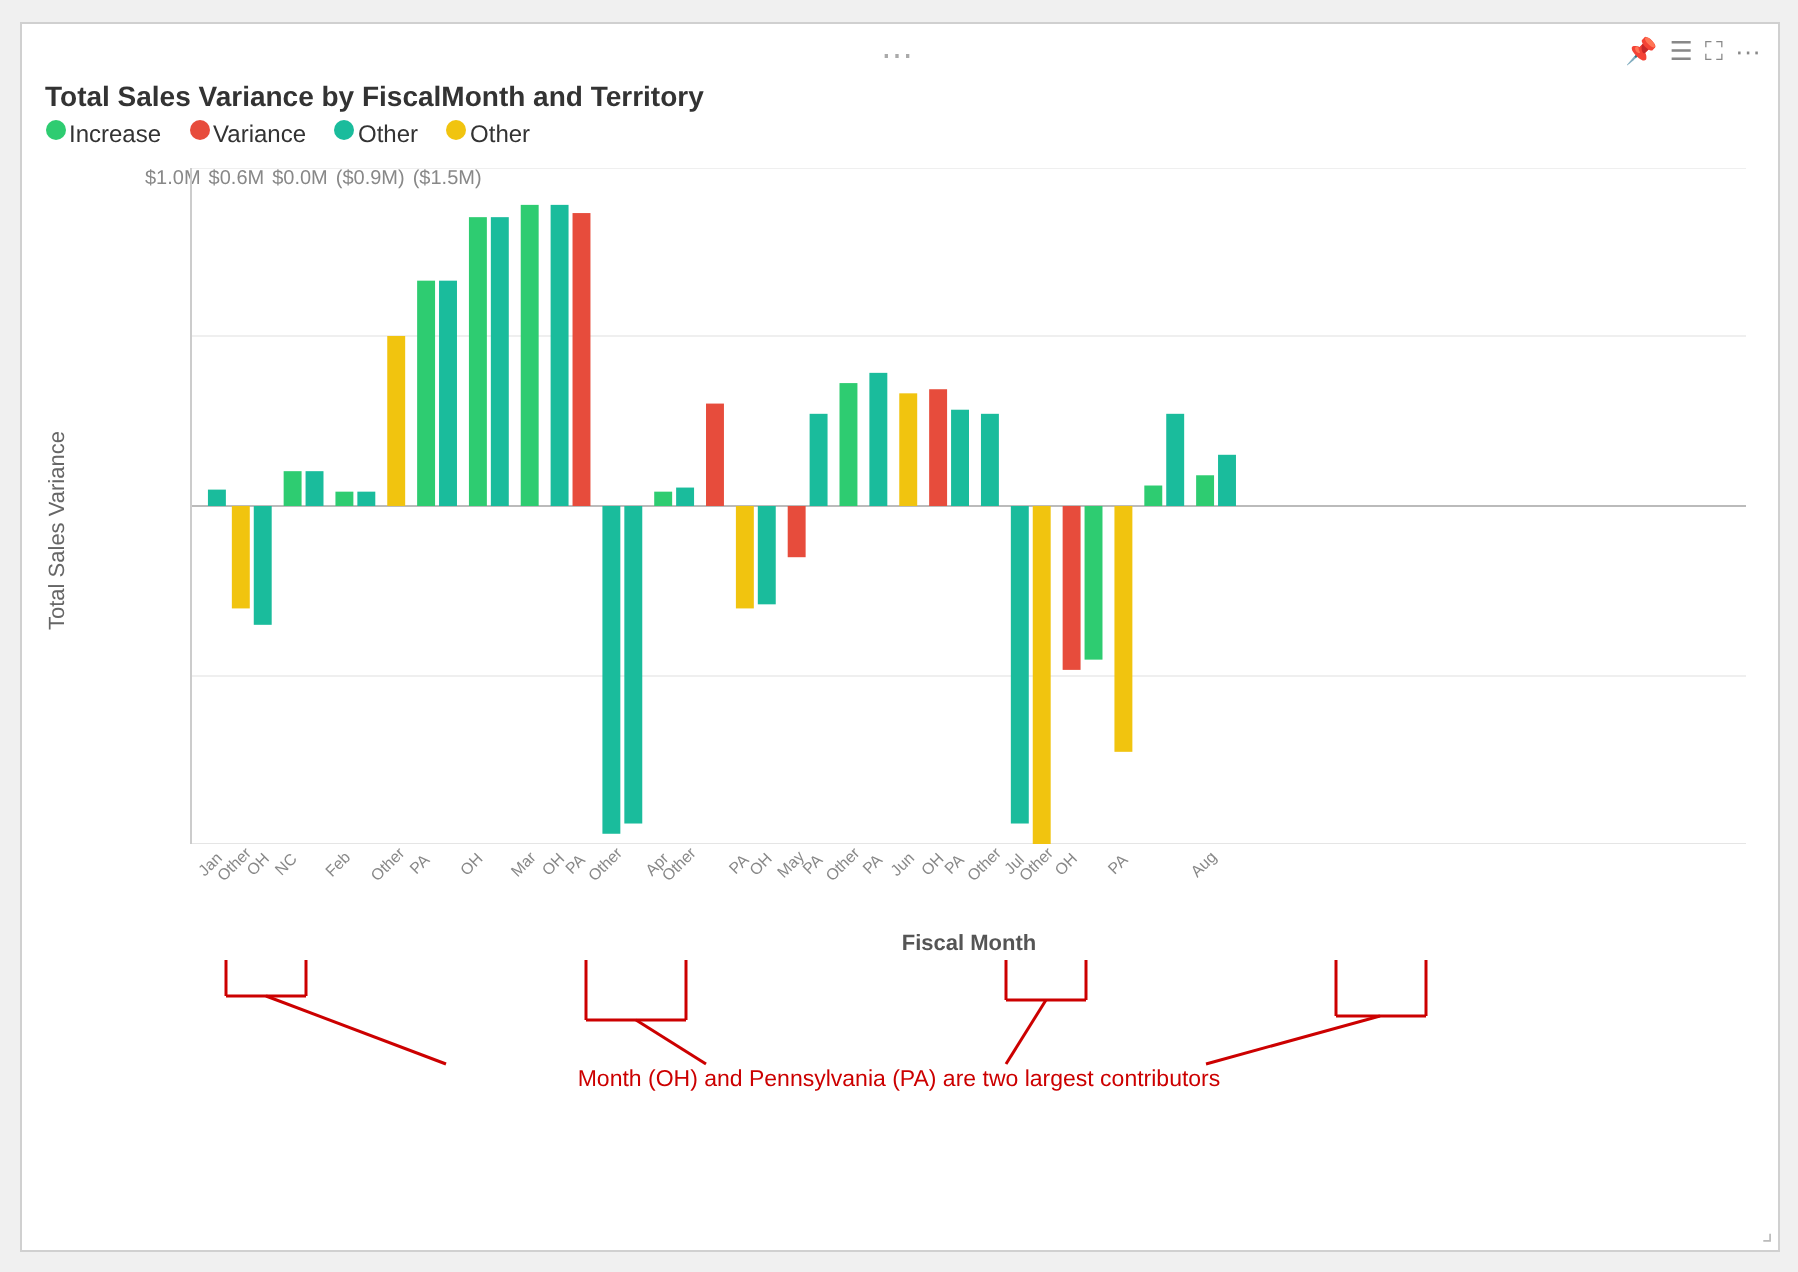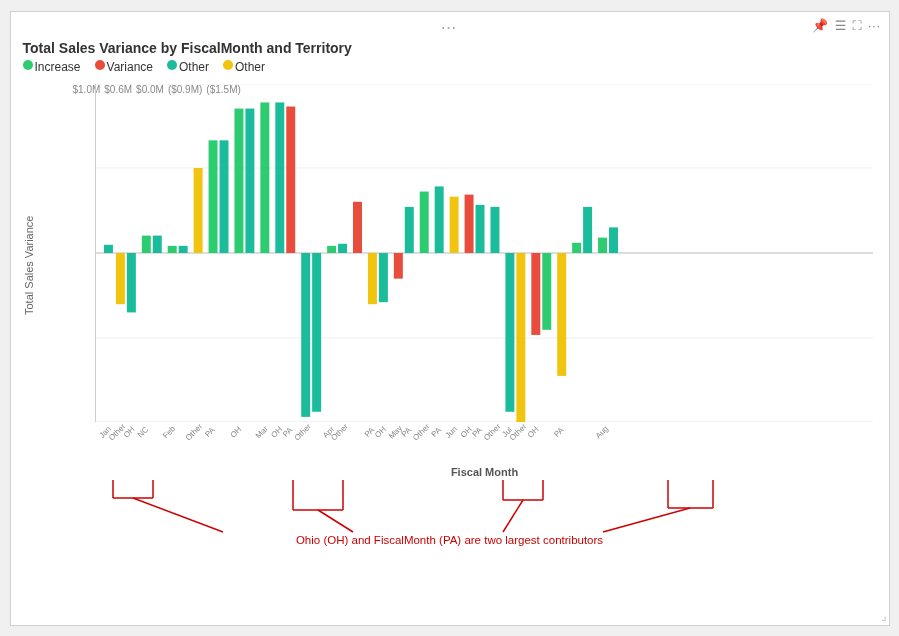--- a/index.html
+++ b/index.html
@@ -265,17 +265,17 @@
 
       <line x1="645" y1="0" x2="645" y2="28" stroke="#cc0000" stroke-width="1.5"></line>
       <line x1="645" y1="28" x2="690" y2="28" stroke="#cc0000" stroke-width="1.5"></line>
       <line x1="690" y1="0" x2="690" y2="28" stroke="#cc0000" stroke-width="1.5"></line>
 
       <line x1="110" y1="18" x2="200" y2="52" stroke="#cc0000" stroke-width="1.5"></line>
       <line x1="295" y1="30" x2="330" y2="52" stroke="#cc0000" stroke-width="1.5"></line>
       <line x1="500" y1="20" x2="480" y2="52" stroke="#cc0000" stroke-width="1.5"></line>
       <line x1="667" y1="28" x2="580" y2="52" stroke="#cc0000" stroke-width="1.5"></line>
     </svg>
-    <div style="position:absolute; bottom:4px; left:0; right:0; text-align:center; color:#cc0000; font-size:11.5px; font-weight:500;">Ohio (OH) and FiscalMonth (PA) are two largest contributors</div>
+    <div style="position:absolute; bottom:4px; left:0; right:0; text-align:center; color:#cc0000; font-size:11.5px; font-weight:500;">Month (OH) and Pennsylvania (PA) are two largest contributors</div>
   </div>
 
   <div style="position:absolute; bottom:2px; right:2px; color:#bbb; font-size:12px;">⌟</div>
 </div>
 
 </body></html>

